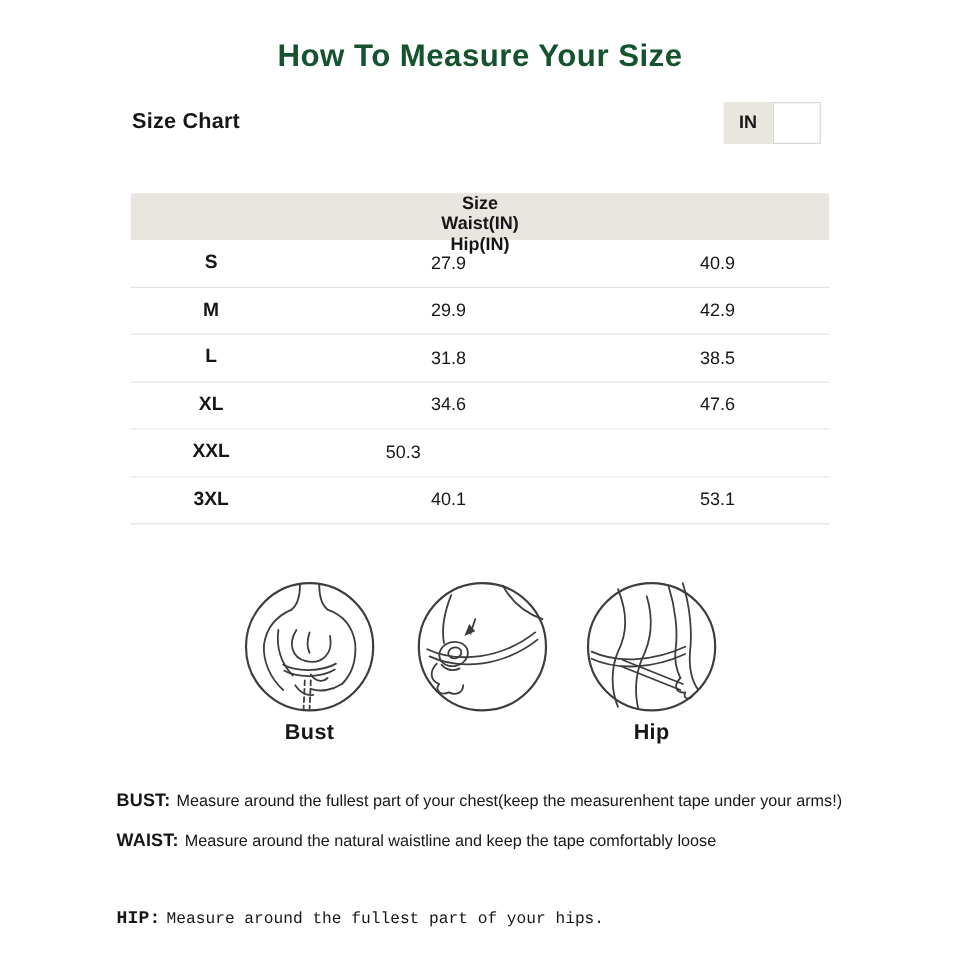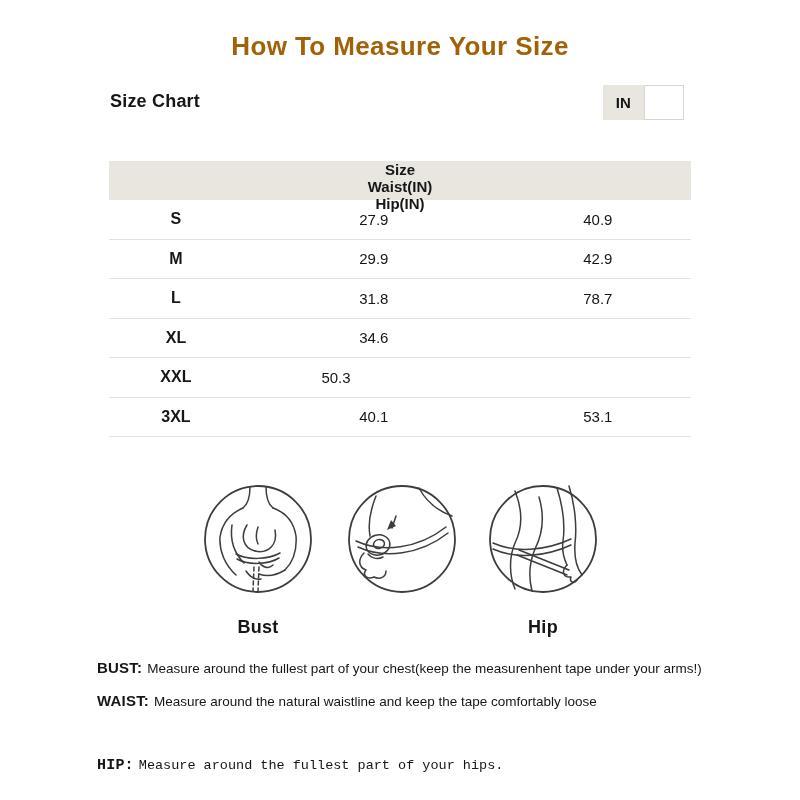--- a/index.html
+++ b/index.html
@@ -8,21 +8,21 @@
     width: 800px; height: 800px;
     position: relative;
     font-family: "Liberation Sans", "DejaVu Sans", sans-serif;
     color: #161616;
     overflow: hidden;
   }
   .page-title {
     position: absolute; top: 31px; left: 0; width: 800px;
     text-align: center;
     font-size: 26px; font-weight: 600; letter-spacing: 0.4px;
-    color: #a16207;
+    color: #14532d;
   }
   .size-chart-label {
     position: absolute; left: 110px; top: 91px;
     font-size: 18px; font-weight: 700; letter-spacing: 0.2px;
   }
   .unit-toggle {
     position: absolute; left: 603px; top: 85px;
     width: 81px; height: 35px;
     display: flex;
   }
@@ -55,21 +55,21 @@
   .tcell.c2 { width: 45%; }
   .tcell.c3 { width: 32%; }
   .thead .tcell { font-weight: 700; font-size: 15px; }
 
   .figure-block {
     position: absolute; top: 483px;
     width: 140px; text-align: center;
   }
   .figure-block svg { display: block; margin: 0 auto; }
   .figure-label {
-    margin-top: 22px;
+    margin-top: 5px;
     font-size: 18px; font-weight: 700; letter-spacing: 0.3px;
   }
 
   .instruction {
     position: absolute; left: 97px; width: 660px;
     white-space: nowrap;
   }
   .ins-label { font-size: 15px; font-weight: 700; letter-spacing: 0.2px; }
   .ins-text  { font-size: 13.5px; font-weight: 400; margin-left: 5px; }
 </style>
@@ -97,25 +97,26 @@
     <div class="tcell c3">40.9</div>
   </div>
   <div class="trow">
     <div class="tcell c1">M</div>
     <div class="tcell c2">29.9</div>
     <div class="tcell c3">42.9</div>
   </div>
   <div class="trow">
     <div class="tcell c1">L</div>
     <div class="tcell c2">31.8</div>
-    <div class="tcell c3">78.7</div>
+    <div class="tcell c3">38.5</div>
   </div>
   <div class="trow">
     <div class="tcell c1">XL</div>
     <div class="tcell c2">34.6</div>
+    <div class="tcell c3">47.6</div>
   </div>
   <div class="trow">
     <div class="tcell c1">XXL</div>
     <div class="tcell c3">50.3</div>
   </div>
   <div class="trow">
     <div class="tcell c1">3XL</div>
     <div class="tcell c2">40.1</div>
     <div class="tcell c3">53.1</div>
   </div>

